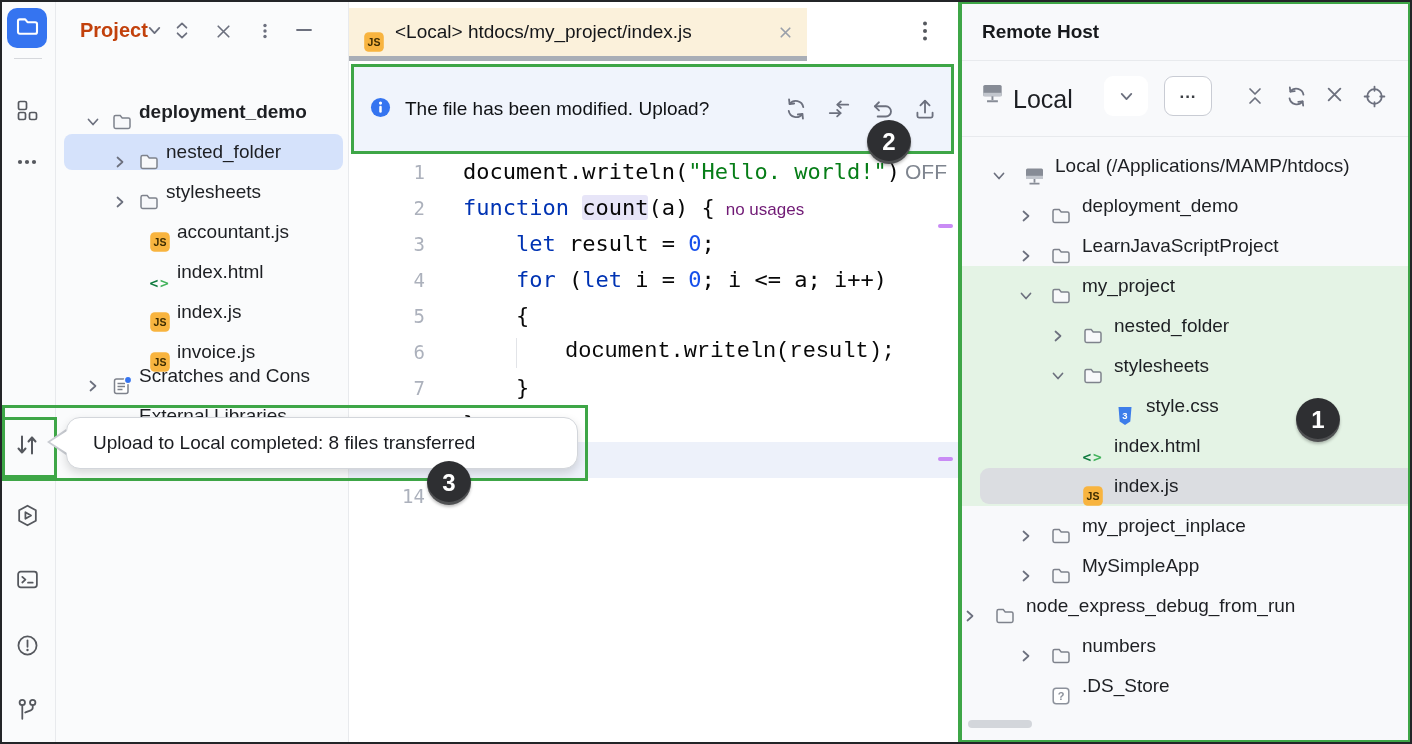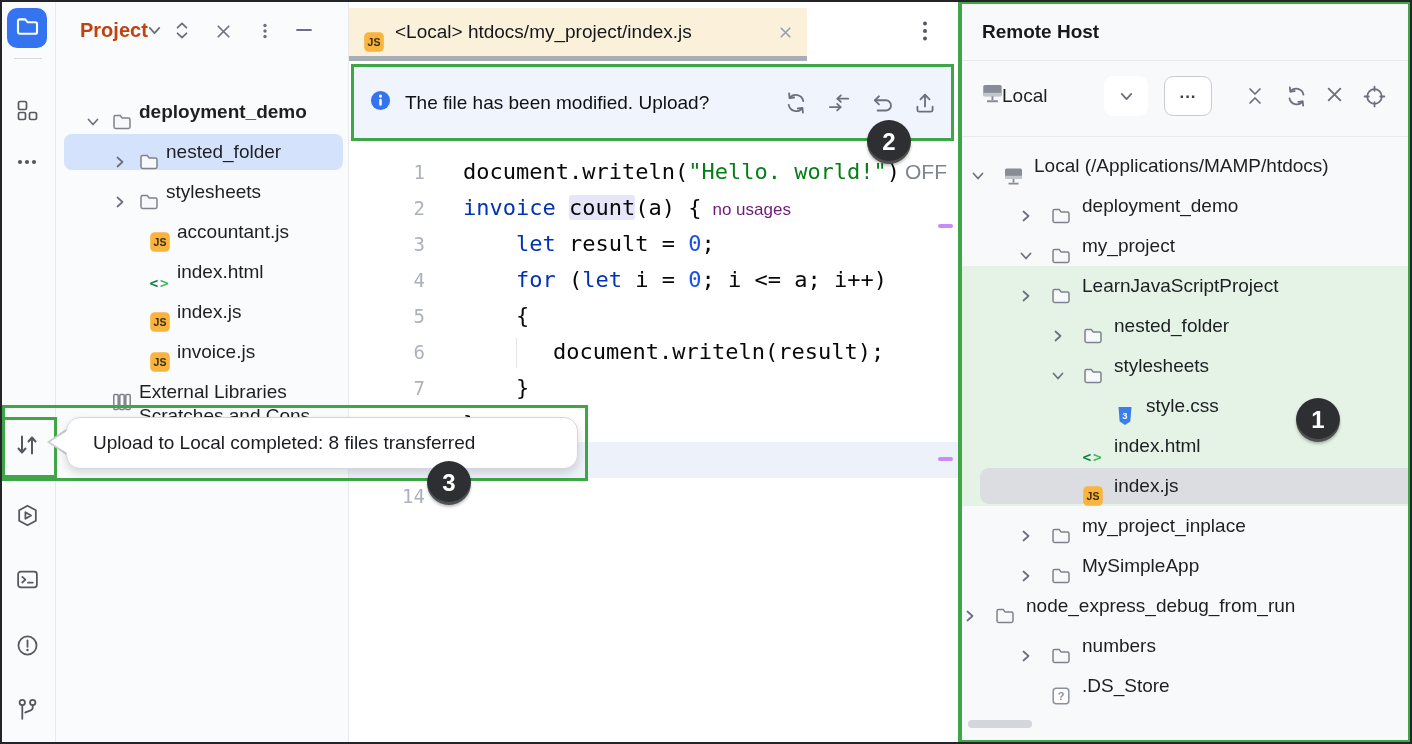--- a/index.html
+++ b/index.html
@@ -41,21 +41,21 @@
   #editor{position:absolute;left:348px;top:0;width:610px;height:744px;background:#FFF;
           border-left:1px solid #E8EAED;}
   #tab{position:absolute;left:0;top:8px;width:458px;height:48px;display:flex;align-items:center;
        background:var(--tab-bg,#FBF1DB);}
   #tab .ticon{margin-left:14px;}
   #tab-title{margin-left:10px;font-size:19px;color:#15171A;white-space:nowrap;}
   #tab-close{margin-left:auto;margin-right:13px;display:grid;place-items:center;}
   #tab-underline{position:absolute;left:0;top:56px;width:458px;height:5px;background:#A9AEB6;}
   #editor-kebab{position:absolute;left:566px;top:19px;}
 
-  #banner-box{position:absolute;left:2px;top:64px;width:603px;height:77px;box-sizing:border-box;
+  #banner-box{position:absolute;left:2px;top:64px;width:603px;height:90px;box-sizing:border-box;
               border:3px solid var(--green,#3EA647);background:var(--banner-bg,#F0F4FC);z-index:10;}
   #banner{height:100%;display:flex;align-items:center;padding:0 13px 0 16px;}
   #banner-text{margin-left:14px;font-size:19px;color:#0F1114;white-space:nowrap;}
   #banner-icons{margin-left:auto;display:flex;gap:17px;align-items:center;}
   #banner-icons span{display:grid;place-items:center;}
 
   #code-lines{position:absolute;left:0;top:142px;right:0;padding-top:12px;}
   .code-row{height:36px;position:relative;}
   .code-row.caret{background:var(--caret-line,#EDF1FA);}
   .ln{position:absolute;left:0;top:0;width:76px;text-align:right;color:#ACB1BC;
@@ -70,21 +70,21 @@
         background:var(--purple,#C98BF5);}
   #mark1{top:224px;} #mark2{top:457px;}
 
   
   #remote-panel{position:absolute;left:958px;top:0;width:454px;height:744px;box-sizing:border-box;
                 border:4px solid var(--green,#3EA647);background:#F8F9FB;}
   #rh-title{position:absolute;left:20px;top:17px;font-size:19px;font-weight:bold;color:#17191C;}
   .rh-div1{position:absolute;left:0;right:0;top:56px;border-top:1px solid #E8EAED;}
   .rh-div2{position:absolute;left:0;right:0;top:132px;border-top:1px solid #E8EAED;}
   #rh-server-icon{position:absolute;left:18px;top:77px;}
-  #rh-server-label{position:absolute;left:40px;top:81px;font-size:19px;}
+  #rh-server-label{position:absolute;left:51px;top:81px;font-size:25px;}
   #rh-chevbtn{position:absolute;left:142px;top:72px;width:44px;height:40px;background:#fff;
               border-radius:9px;display:grid;place-items:center;}
   #rh-morebtn{position:absolute;left:202px;top:72px;width:48px;height:40px;background:#fff;
               border:1px solid #C9CCD4;border-radius:9px;box-sizing:border-box;
               display:grid;place-items:center;font-size:17px;font-weight:bold;color:#3B3E43;
               letter-spacing:1px;padding-bottom:6px;}
   .rh-icn{position:absolute;top:80px;display:grid;place-items:center;}
   #rh-collapse{left:282px;} #rh-refresh{left:322px;} #rh-close{left:362px;} #rh-locate{left:400px;}
   #rh-green{position:absolute;left:0;right:0;top:262px;height:240px;background:var(--hl-green,#E4F3E5);}
   #remote-tree{position:absolute;left:0;right:0;top:142px;}
@@ -290,45 +290,45 @@
         <div class="trow p" style="padding-left: 67px;">
           <span class="chev"></span>
           <span class="ticon">
             <svg width="22" height="22" viewBox="0 0 22 22">
               <rect x="1.2" y="1.2" width="19.6" height="19.6" rx="4.5" fill="#F8B43F"></rect>
               <text x="11" y="15.3" text-anchor="middle" font-family="Liberation Sans,sans-serif" font-size="10.5" font-weight="bold" fill="#3E2D02">JS</text>
             </svg>
           </span>
           <span class="tlabel">invoice.js</span>
         </div>
+        <div class="trow p clipped" style="padding-left: 29px;">
+          <span class="chev">
+            <svg width="16" height="16" viewBox="0 0 16 16" fill="none" stroke="#6C707E" stroke-width="1.7" stroke-linecap="round" stroke-linejoin="round">
+              <polyline points="5.5,3.5 10.5,8 5.5,12.5"></polyline>
+            </svg>
+          </span>
+          <span class="ticon">
+            <svg width="22" height="22" viewBox="0 0 22 22">
+              <rect x="3.5" y="4" width="13.5" height="14.5" rx="2" fill="#fff" stroke="#7E828C" stroke-width="1.5"></rect>
+              <path d="M6.5 8.5h7.5M6.5 11.5h7.5M6.5 14.5h5" stroke="#7E828C" stroke-width="1.4"></path>
+              <circle cx="17" cy="5" r="3.6" fill="#3574F0" stroke="#FAFBFC" stroke-width="1.4"></circle>
+            </svg>
+          </span>
+          <span class="tlabel">Scratches and Cons</span>
+        </div>
         <div class="trow p" style="padding-left: 29px;">
           <span class="chev"></span>
           <span class="ticon">
             <svg width="22" height="22" viewBox="0 0 22 22" fill="none" stroke="#7E828C" stroke-width="1.5">
               <rect x="2.8" y="3.5" width="4.4" height="15" rx="1"></rect>
               <rect x="8.8" y="3.5" width="4.4" height="15" rx="1"></rect>
               <rect x="14.8" y="3.5" width="4.4" height="15" rx="1"></rect>
             </svg>
           </span>
           <span class="tlabel">External Libraries</span>
-        </div>
-        <div class="trow p clipped" style="padding-left: 29px;">
-          <span class="chev">
-            <svg width="16" height="16" viewBox="0 0 16 16" fill="none" stroke="#6C707E" stroke-width="1.7" stroke-linecap="round" stroke-linejoin="round">
-              <polyline points="5.5,3.5 10.5,8 5.5,12.5"></polyline>
-            </svg>
-          </span>
-          <span class="ticon">
-            <svg width="22" height="22" viewBox="0 0 22 22">
-              <rect x="3.5" y="4" width="13.5" height="14.5" rx="2" fill="#fff" stroke="#7E828C" stroke-width="1.5"></rect>
-              <path d="M6.5 8.5h7.5M6.5 11.5h7.5M6.5 14.5h5" stroke="#7E828C" stroke-width="1.4"></path>
-              <circle cx="17" cy="5" r="3.6" fill="#3574F0" stroke="#FAFBFC" stroke-width="1.4"></circle>
-            </svg>
-          </span>
-          <span class="tlabel">Scratches and Cons</span>
         </div>
       </div>
   </div>
 
   <div id="editor">
     <div id="tab">
       <span class="ticon" id="tab-file-icon">
           <svg width="22" height="22" viewBox="0 0 22 22">
             <rect x="1.2" y="1.2" width="19.6" height="19.6" rx="4.5" fill="#F8B43F"></rect>
             <text x="11" y="15.3" text-anchor="middle" font-family="Liberation Sans,sans-serif" font-size="10.5" font-weight="bold" fill="#3E2D02">JS</text>
@@ -394,37 +394,37 @@
       </div>
     </div>
 
     <div id="code-lines">
         <div class="code-row">
           <span class="ln">1</span>
           <span class="cd" style="left: 114px;"><span class="tk-plain">document.writeln(</span><span class="tk-str">"Hello. world!"</span><span class="tk-plain">)</span></span>
         </div>
         <div class="code-row">
           <span class="ln">2</span>
-          <span class="cd" style="left: 114px;"><span class="tk-kw">invoice</span><span class="tk-plain"> </span><span class="tk-plain tk-hl">count</span><span class="tk-plain">(a) {</span><span class="tk-hint">no usages</span></span>
+          <span class="cd" style="left: 114px;"><span class="tk-kw">function</span><span class="tk-plain"> </span><span class="tk-plain tk-hl">count</span><span class="tk-plain">(a) {</span><span class="tk-hint">no usages</span></span>
         </div>
         <div class="code-row">
           <span class="ln">3</span>
           <span class="cd" style="left: 167px;"><span class="tk-kw">let</span><span class="tk-plain"> result = </span><span class="tk-num">0</span><span class="tk-plain">;</span></span>
         </div>
         <div class="code-row">
           <span class="ln">4</span>
           <span class="cd" style="left: 167px;"><span class="tk-kw">for</span><span class="tk-plain"> (</span><span class="tk-kw">let</span><span class="tk-plain"> i = </span><span class="tk-num">0</span><span class="tk-plain">; i &lt;= a; i++)</span></span>
         </div>
         <div class="code-row">
           <span class="ln">5</span>
           <span class="cd" style="left: 167px;"><span class="tk-plain">{</span></span>
         </div>
         <div class="code-row">
           <span class="ln">6</span>
-          <span class="cd" style="left: 204px;"><span class="tk-plain">document.writeln(result);</span></span>
+          <span class="cd" style="left: 216px; font-family: Liberation Mono, monospace;"><span class="tk-plain">document.writeln(result);</span></span>
         </div>
         <div class="code-row">
           <span class="ln">7</span>
           <span class="cd" style="left: 167px;"><span class="tk-plain">}</span></span>
         </div>
         <div class="code-row">
           <span class="ln">8</span>
           <span class="cd" style="left: 114px;"><span class="tk-plain">}</span></span>
         </div>
         <div class="code-row caret">
@@ -480,21 +480,21 @@
     </span>
     <span class="rh-icn" id="rh-locate">
       <svg width="25" height="25" viewBox="0 0 24 24" fill="none" stroke="#6C707E" stroke-width="1.7" stroke-linecap="round">
           <circle cx="12" cy="12" r="7"></circle>
           <path d="M12 2.5v4M12 17.5v4M2.5 12h4M17.5 12h4"></path>
         </svg>
     </span>
     <div class="rh-div2"></div>
     <div id="rh-green"></div>
     <div id="remote-tree">
-        <div class="trow r" style="padding-left: 8px; text-align: right;">
+        <div class="trow r" style="padding-left: 29px; text-align: right;">
           <span class="chev">
             <svg width="16" height="16" viewBox="0 0 16 16" fill="none" stroke="#6C707E" stroke-width="1.7" stroke-linecap="round" stroke-linejoin="round">
               <polyline points="3.5,5.5 8,10.5 12.5,5.5"></polyline>
             </svg>
           </span>
           <span class="ticon">
             <svg width="24" height="22" viewBox="0 0 24 22">
               <rect x="3" y="3.5" width="17" height="10.5" rx="1.5" fill="#878C96"></rect>
               <rect x="3" y="10.8" width="17" height="3.2" fill="#C2C6CD"></rect>
               <path d="M11.5 14v3.4M6.5 18.6h10" stroke="#878C96" stroke-width="1.8" fill="none"></path>
@@ -511,42 +511,42 @@
           <span class="ticon">
             <svg width="22" height="22" viewBox="0 0 22 22">
               <path d="M3 6.2c0-.9.7-1.6 1.6-1.6h4.6l2 2.4h6.2c.9 0 1.6.7 1.6 1.6v7.2c0 .9-.7 1.6-1.6 1.6H4.6c-.9 0-1.6-.7-1.6-1.6z" fill="#F7F8FA" stroke="#7E828C" stroke-width="1.5"></path>
             </svg>
           </span>
           <span class="tlabel">deployment_demo</span>
         </div>
         <div class="trow r" style="padding-left: 56px;">
           <span class="chev">
             <svg width="16" height="16" viewBox="0 0 16 16" fill="none" stroke="#6C707E" stroke-width="1.7" stroke-linecap="round" stroke-linejoin="round">
+              <polyline points="5.5,3.5 10.5,8 5.5,12.5"></polyline>
+            </svg>
+          </span>
+          <span class="ticon">
+            <svg width="22" height="22" viewBox="0 0 22 22">
+              <path d="M3 6.2c0-.9.7-1.6 1.6-1.6h4.6l2 2.4h6.2c.9 0 1.6.7 1.6 1.6v7.2c0 .9-.7 1.6-1.6 1.6H4.6c-.9 0-1.6-.7-1.6-1.6z" fill="#F7F8FA" stroke="#7E828C" stroke-width="1.5"></path>
+            </svg>
+          </span>
+          <span class="tlabel">LearnJavaScriptProject</span>
+        </div>
+        <div class="trow r" style="padding-left: 56px;">
+          <span class="chev">
+            <svg width="16" height="16" viewBox="0 0 16 16" fill="none" stroke="#6C707E" stroke-width="1.7" stroke-linecap="round" stroke-linejoin="round">
               <polyline points="3.5,5.5 8,10.5 12.5,5.5"></polyline>
             </svg>
           </span>
           <span class="ticon">
             <svg width="22" height="22" viewBox="0 0 22 22">
               <path d="M3 6.2c0-.9.7-1.6 1.6-1.6h4.6l2 2.4h6.2c.9 0 1.6.7 1.6 1.6v7.2c0 .9-.7 1.6-1.6 1.6H4.6c-.9 0-1.6-.7-1.6-1.6z" fill="#F7F8FA" stroke="#7E828C" stroke-width="1.5"></path>
             </svg>
           </span>
           <span class="tlabel">my_project</span>
-        </div>
-        <div class="trow r" style="padding-left: 56px;">
-          <span class="chev">
-            <svg width="16" height="16" viewBox="0 0 16 16" fill="none" stroke="#6C707E" stroke-width="1.7" stroke-linecap="round" stroke-linejoin="round">
-              <polyline points="5.5,3.5 10.5,8 5.5,12.5"></polyline>
-            </svg>
-          </span>
-          <span class="ticon">
-            <svg width="22" height="22" viewBox="0 0 22 22">
-              <path d="M3 6.2c0-.9.7-1.6 1.6-1.6h4.6l2 2.4h6.2c.9 0 1.6.7 1.6 1.6v7.2c0 .9-.7 1.6-1.6 1.6H4.6c-.9 0-1.6-.7-1.6-1.6z" fill="#F7F8FA" stroke="#7E828C" stroke-width="1.5"></path>
-            </svg>
-          </span>
-          <span class="tlabel">LearnJavaScriptProject</span>
         </div>
         <div class="trow r" style="padding-left: 88px;">
           <span class="chev">
             <svg width="16" height="16" viewBox="0 0 16 16" fill="none" stroke="#6C707E" stroke-width="1.7" stroke-linecap="round" stroke-linejoin="round">
               <polyline points="5.5,3.5 10.5,8 5.5,12.5"></polyline>
             </svg>
           </span>
           <span class="ticon">
             <svg width="22" height="22" viewBox="0 0 22 22">
               <path d="M3 6.2c0-.9.7-1.6 1.6-1.6h4.6l2 2.4h6.2c.9 0 1.6.7 1.6 1.6v7.2c0 .9-.7 1.6-1.6 1.6H4.6c-.9 0-1.6-.7-1.6-1.6z" fill="#F7F8FA" stroke="#7E828C" stroke-width="1.5"></path>

